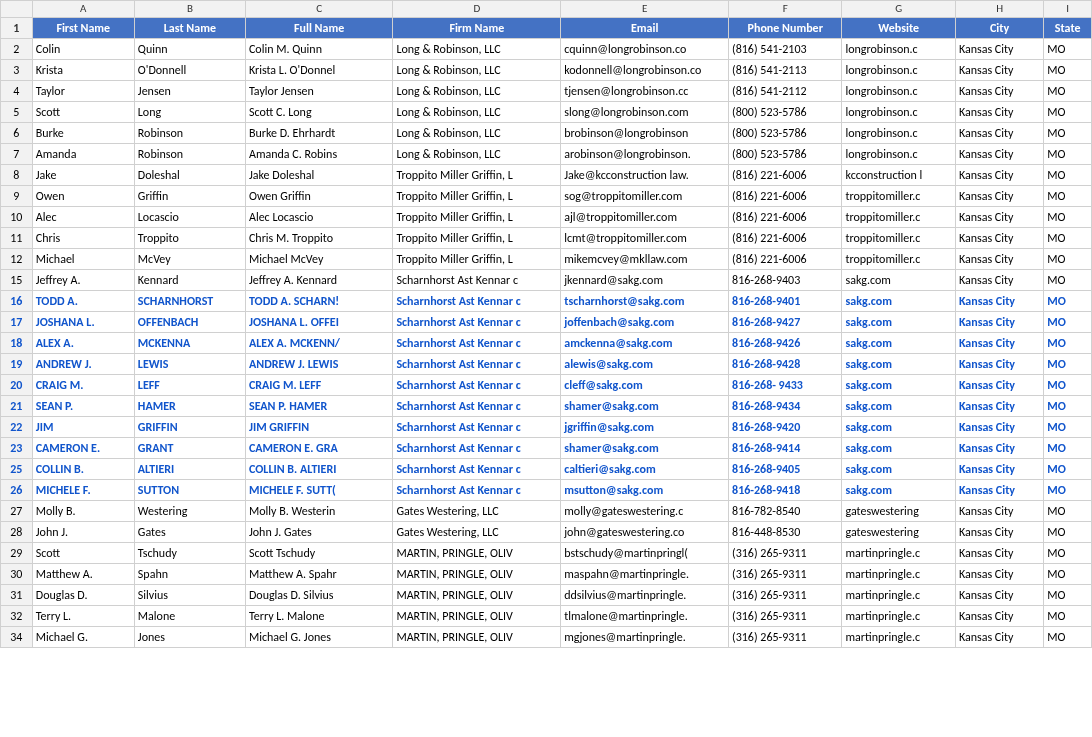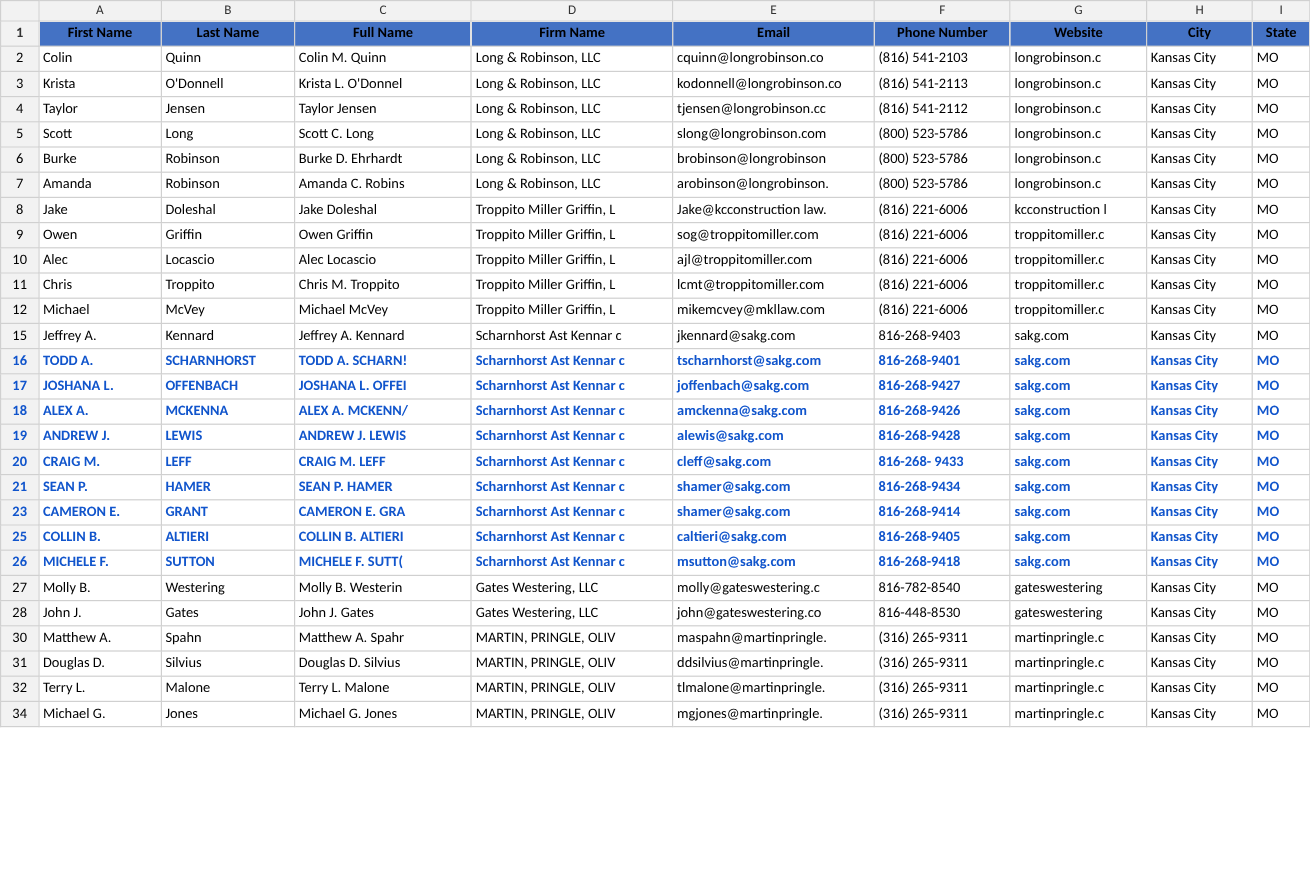--- a/index.html
+++ b/index.html
@@ -34,21 +34,21 @@
       text-align: center;
       color: #333;
       font-weight: normal;
       width: 28px;
       border: 1px solid #d0d0d0;
     }
     
     
     .header-row th {
       background: #4472c4;
-      color: #000000;
+      color: #ffffff;
       font-weight: bold;
       text-align: center;
     }
     
     .header-row .row-num {
       background: #f2f2f2;
       color: #333;
     }
     
     
@@ -335,20 +335,32 @@
           <td>HAMER</td>
           <td>SEAN P. HAMER</td>
           <td>Scharnhorst Ast Kennar c</td>
           <td>shamer@sakg.com</td>
           <td>816-268-9434</td>
           <td>sakg.com</td>
           <td>Kansas City</td>
           <td>MO</td>
         </tr>
         <tr class="blue-row">
+          <td class="row-num">22</td>
+          <td>JIM</td>
+          <td>GRIFFIN</td>
+          <td>JIM GRIFFIN</td>
+          <td>Scharnhorst Ast Kennar c</td>
+          <td>jgriffin@sakg.com</td>
+          <td>816-268-9420</td>
+          <td>sakg.com</td>
+          <td>Kansas City</td>
+          <td>MO</td>
+        </tr>
+        <tr class="blue-row">
           <td class="row-num">23</td>
           <td>CAMERON E.</td>
           <td>GRANT</td>
           <td>CAMERON E. GRA</td>
           <td>Scharnhorst Ast Kennar c</td>
           <td>shamer@sakg.com</td>
           <td>816-268-9414</td>
           <td>sakg.com</td>
           <td>Kansas City</td>
           <td>MO</td>
@@ -395,20 +407,32 @@
           <td>Gates</td>
           <td>John J. Gates</td>
           <td>Gates Westering, LLC</td>
           <td>john@gateswestering.co</td>
           <td>816-448-8530</td>
           <td>gateswestering</td>
           <td>Kansas City</td>
           <td>MO</td>
         </tr>
         <tr class="normal-row">
+          <td class="row-num">29</td>
+          <td>Scott</td>
+          <td>Tschudy</td>
+          <td>Scott Tschudy</td>
+          <td>MARTIN, PRINGLE, OLIV</td>
+          <td>bstschudy@martinpringl(</td>
+          <td>(316) 265-9311</td>
+          <td>martinpringle.c</td>
+          <td>Kansas City</td>
+          <td>MO</td>
+        </tr>
+        <tr class="normal-row">
           <td class="row-num">30</td>
           <td>Matthew A.</td>
           <td>Spahn</td>
           <td>Matthew A. Spahr</td>
           <td>MARTIN, PRINGLE, OLIV</td>
           <td>maspahn@martinpringle.</td>
           <td>(316) 265-9311</td>
           <td>martinpringle.c</td>
           <td>Kansas City</td>
           <td>MO</td>

